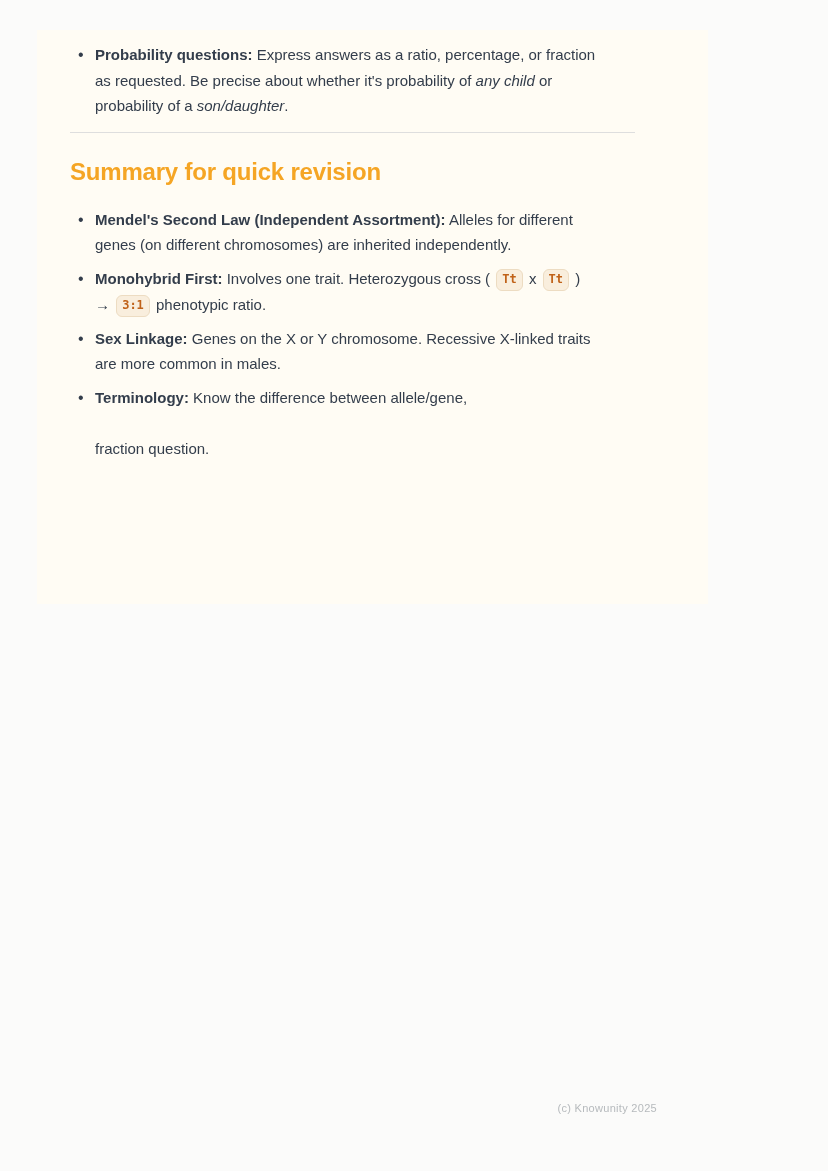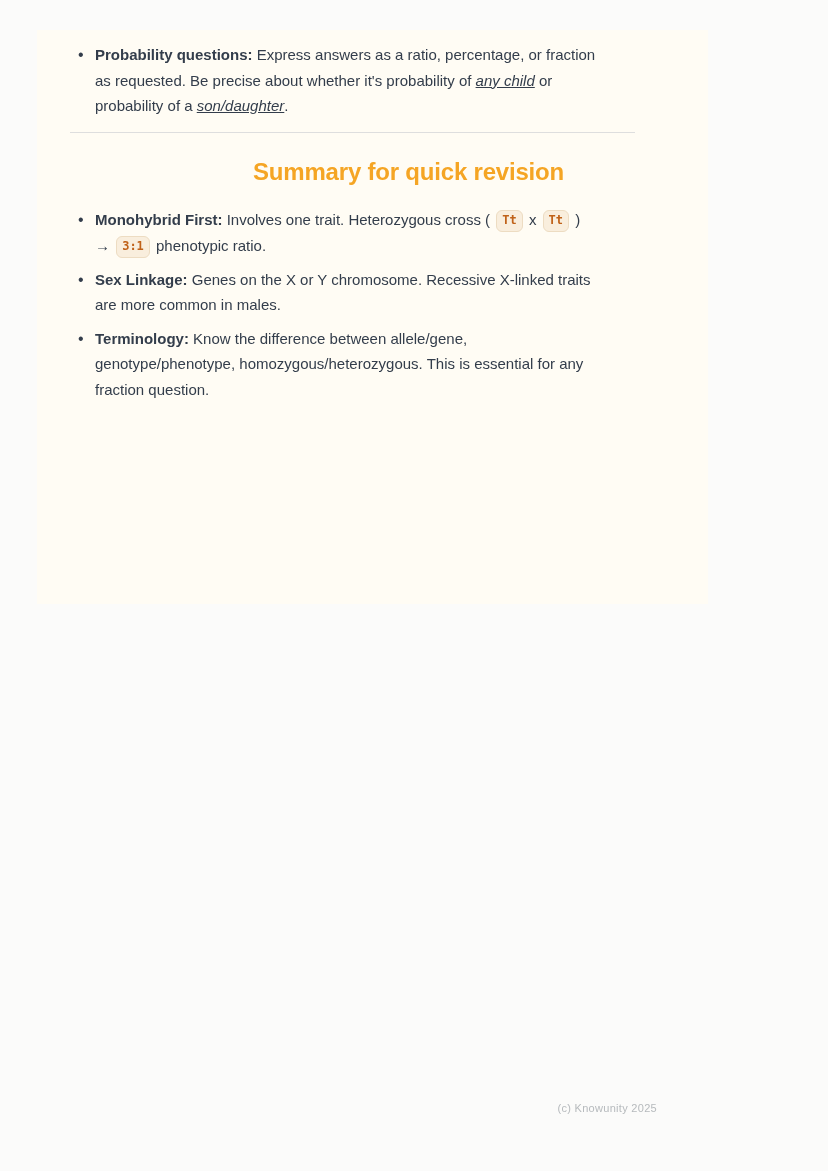--- a/index.html
+++ b/index.html
@@ -69,21 +69,21 @@
   }
   .rich-list li::before {
     content: "\2022";
     position: absolute;
     left: 8px;
     top: 0;
     font-size: 16px;
     color: var(--text-color);
   }
   .seg-bold { font-weight: 700; }
-  .seg-italic { font-style: italic; text-decoration: underline; }
+  .seg-italic { font-style: italic; }
   .seg-code {
     display: inline-block;
     font-family: "DejaVu Sans Mono", monospace;
     font-size: 12px;
     font-weight: 700;
     color: var(--code-text-color);
     background: var(--code-background);
     border: 1px solid var(--code-border);
     border-radius: 6px;
     padding: 1px 5px 2px;
@@ -98,21 +98,20 @@
     width: 565px;
     margin: 13px 0 0 0;
   }
   .summary-heading {
     margin: 24px 0 0 0;
     font-size: 24px;
     line-height: 30px;
     font-weight: 700;
     letter-spacing: -0.2px;
     color: var(--heading-color);
-    text-align: center;
   }
   .summary-list {
     margin-top: 20px;
   }
   .footer {
     position: absolute;
     top: 1102px;
     right: 51px;
     font-size: 11px;
     letter-spacing: 0.3px;
@@ -125,23 +124,24 @@
 <div class="page">
   <div class="card">
     <div class="card-main">
       <div class="content">
         <ul class="rich-list intro-list">
             <li><span class="seg-bold">Probability questions:</span><span class="seg-text"> Express answers as a ratio, percentage, or fraction</span><br><span class="seg-text">as requested. Be precise about whether it's probability of </span><span class="seg-italic">any child</span><span class="seg-text"> or</span><br><span class="seg-text">probability of a </span><span class="seg-italic">son/daughter</span><span class="seg-text">.</span></li>
           </ul>
         <hr class="divider">
         <h2 class="summary-heading">Summary for quick revision</h2>
         <ul class="rich-list summary-list">
+            <li><span class="seg-bold">Mendel's Second Law (Independent Assortment):</span><span class="seg-text"> Alleles for different</span><br><span class="seg-text">genes (on different chromosomes) are inherited independently.</span></li>
             <li><span class="seg-bold">Monohybrid First:</span><span class="seg-text"> Involves one trait. Heterozygous cross ( </span><span class="seg-code">Tt</span><span class="seg-text"> x </span><span class="seg-code">Tt</span><span class="seg-text"> )</span><br><span class="seg-text">→ </span><span class="seg-code">3:1</span><span class="seg-text"> phenotypic ratio.</span></li>
             <li><span class="seg-bold">Sex Linkage:</span><span class="seg-text"> Genes on the X or Y chromosome. Recessive X-linked traits</span><br><span class="seg-text">are more common in males.</span></li>
-            <li><span class="seg-bold">Terminology:</span><span class="seg-text"> Know the difference between allele/gene,</span><br><span class="seg-text">genotype/phenotype, homozygous/heterozygous. This is essential for any</span><br><span class="seg-text">fraction question.</span></li>
+            <li><span class="seg-bold">Terminology:</span><span class="seg-text"> Know the difference between allele/gene,</span><br><br><span class="seg-text">fraction question.</span></li>
           </ul>
       </div>
     </div>
     <div class="stripe"></div>
     <div class="band"></div>
   </div>
   <div class="footer">(c) Knowunity 2025</div>
 </div>
 
 </body></html>

